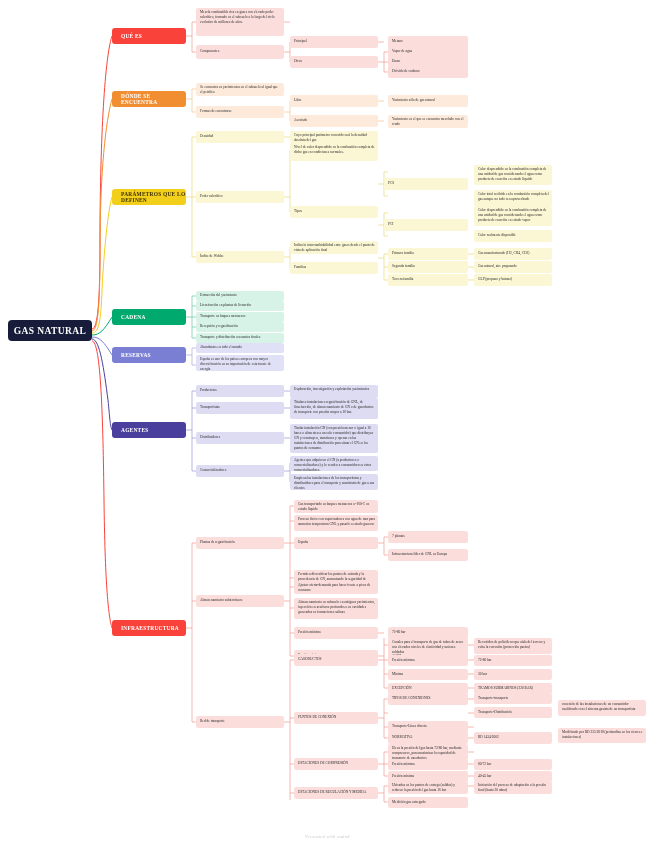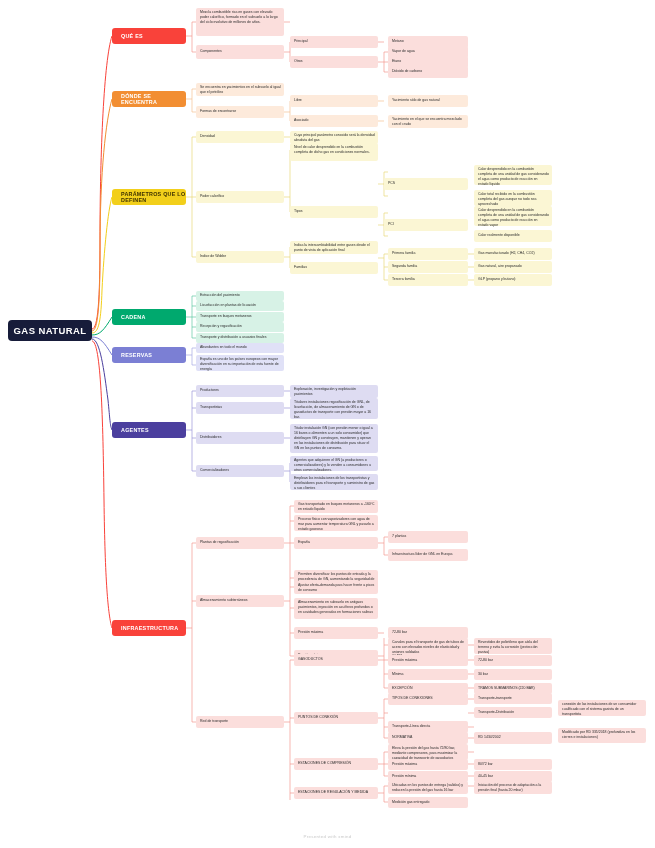--- a/index.html
+++ b/index.html
@@ -1,21 +1,21 @@
 <!DOCTYPE html>
 <html><head>
 <meta charset="utf-8">
 <style>
   html,body{margin:0;padding:0;}
   body{
     width:655px;height:848px;background:#ffffff;
     font-family:"Liberation Sans",sans-serif;
     position:relative;overflow:hidden;
   }
-  #canvas{position:absolute;left:0;top:0;width:655px;height:848px;}
+  #canvas{position:absolute;left:0;top:0;width:655px;height:848px;font-family:Liberation Serif, serif;}
   svg.links{position:absolute;left:0;top:0;width:655px;height:848px;pointer-events:none;}
   .node{position:absolute;box-sizing:border-box;border-radius:3px;}
   .root{
     background:#171c3a;color:#ffffff;font-size:9.5px;font-weight:bold;
     letter-spacing:.4px;display:flex;align-items:center;justify-content:center;
     border-radius:4px;
   }
   .main{
     color:#ffffff;font-size:5.4px;font-weight:bold;letter-spacing:.25px;
     display:flex;align-items:center;padding-left:9px;border-radius:3px;

